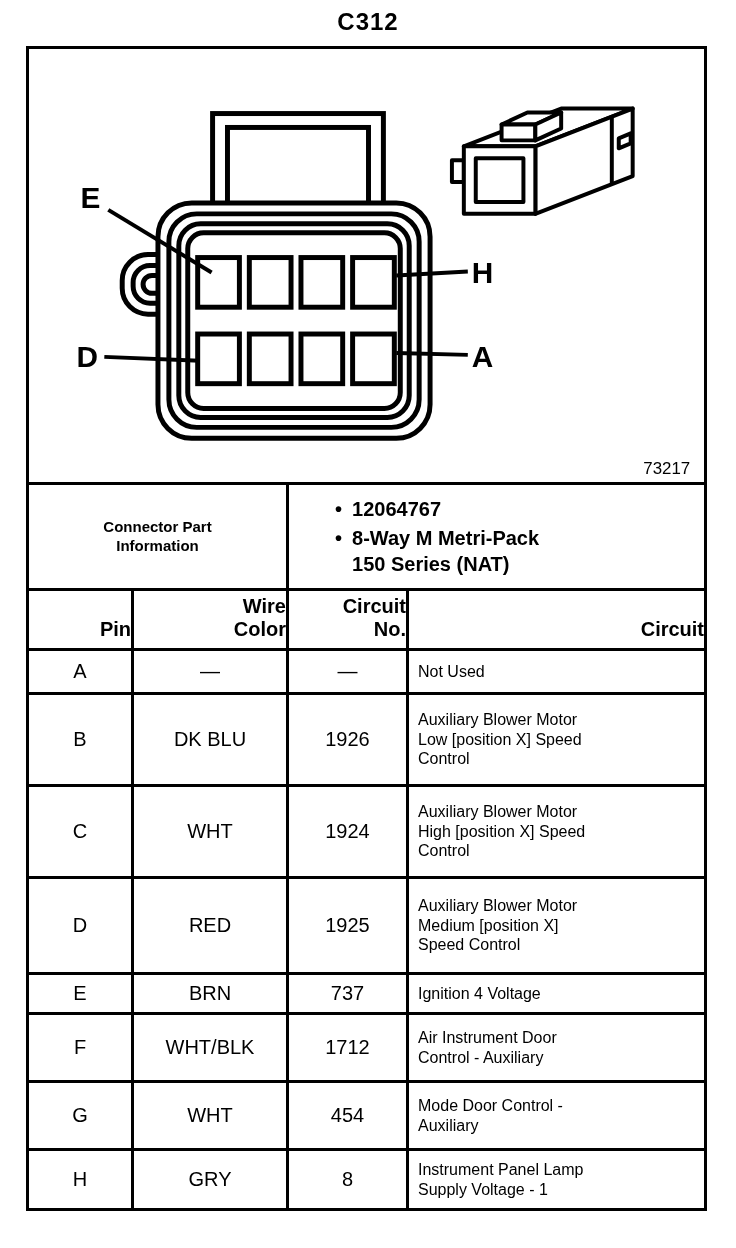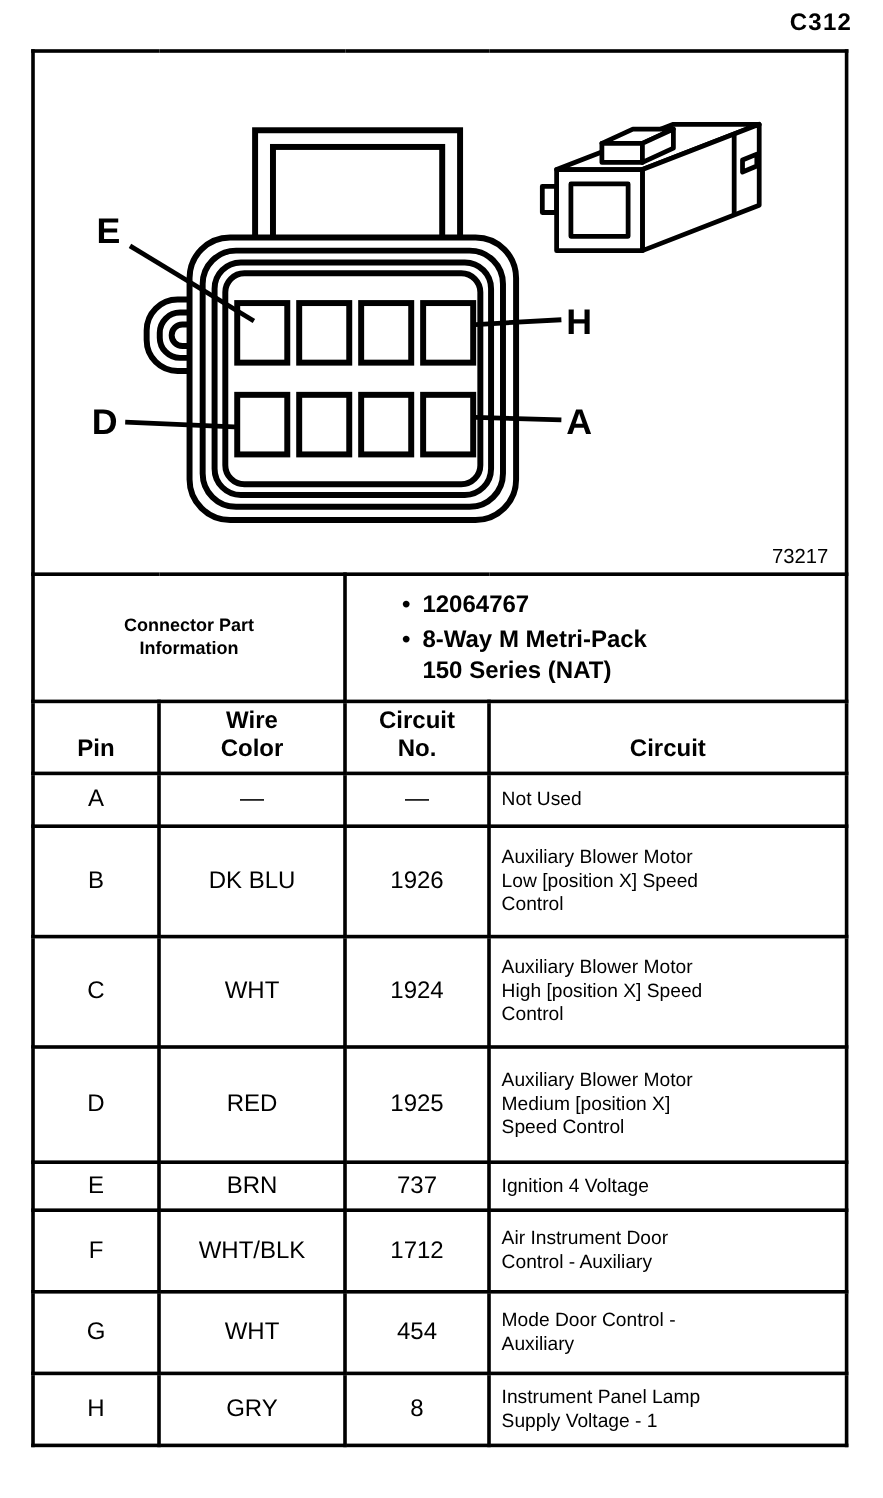--- a/index.html
+++ b/index.html
@@ -5,22 +5,22 @@
   * { box-sizing: border-box; margin: 0; padding: 0; }
   html, body { background: #fff; }
   body {
     width: 736px;
     font-family: "Liberation Sans", sans-serif;
     color: #000;
     -webkit-font-smoothing: antialiased;
   }
   .page { padding: 6px 26px 14px 26px; }
   .title {
-    text-align: right;
-    font-size: 20px;
+    text-align: center;
+    font-size: 24px;
     font-weight: bold;
     letter-spacing: 1px;
     margin: 2px 0 10px 0;
   }
   table.pinout {
     border-collapse: collapse;
     width: 678px;
     table-layout: fixed;
   }
   table.pinout td, table.pinout th {
@@ -42,21 +42,21 @@
   .info-right { padding: 8px 10px 8px 46px; }
   .info-right ul { list-style: none; }
   .info-right li { display: flex; font-size: 20px; font-weight: bold; line-height: 1.3; margin: 3px 0; }
   .blt { margin-right: 10px; }
   .blt-text { white-space: pre-line; }
 
   tr.head-row { height: 60px; }
   tr.head-row th {
     font-size: 20px;
     font-weight: bold;
-    text-align: center;
+    text-align: right;
     vertical-align: bottom;
     padding-bottom: 7px;
     white-space: pre-line;
     line-height: 1.15;
   }
 
   td.c-pin, td.c-wire, td.c-circ {
     text-align: center;
     font-size: 20px;
   }

